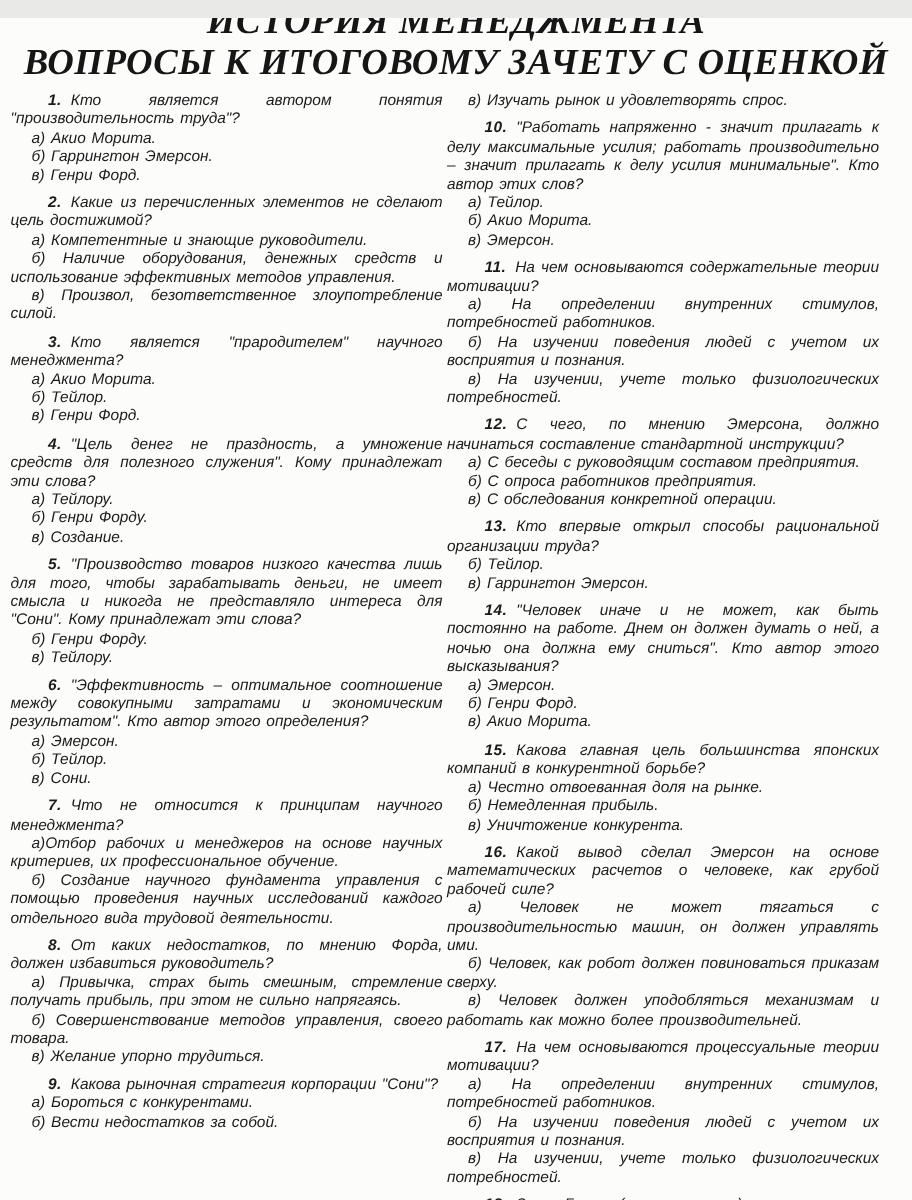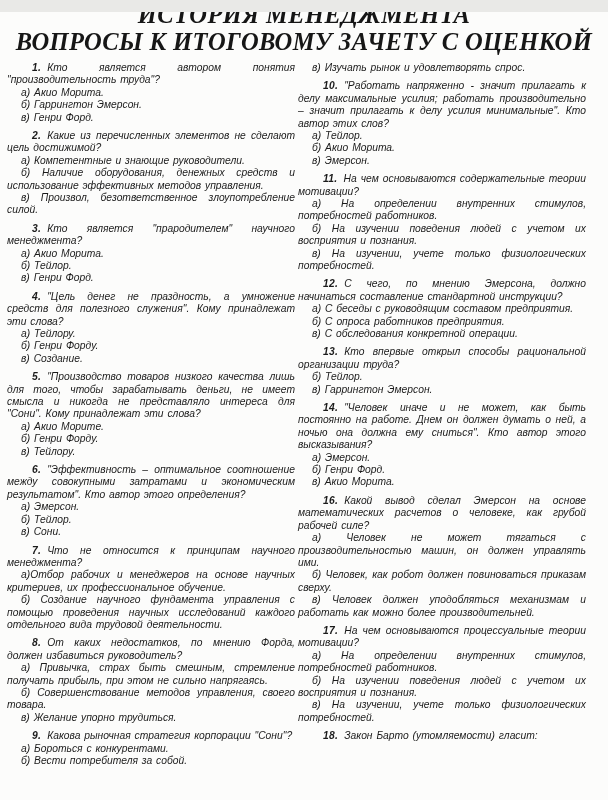--- a/index.html
+++ b/index.html
@@ -86,21 +86,20 @@
           <p class="answer">в) Генри Форд.</p>
         </div>
         <div class="question-block">
           <p class="qtext"><span class="qnum">4.</span>"Цель денег не праздность, а умножение средств для полезного служения". Кому принадлежат эти слова?</p>
           <p class="answer">а) Тейлору.</p>
           <p class="answer">б) Генри Форду.</p>
           <p class="answer">в) Создание.</p>
         </div>
         <div class="question-block">
           <p class="qtext"><span class="qnum">5.</span>"Производство товаров низкого качества лишь для того, чтобы зарабатывать деньги, не имеет смысла и никогда не представляло интереса для "Сони". Кому принадлежат эти слова?</p>
-          <p class="answer">а) Акио Морите.</p>
           <p class="answer">б) Генри Форду.</p>
           <p class="answer">в) Тейлору.</p>
         </div>
         <div class="question-block">
           <p class="qtext"><span class="qnum">6.</span>"Эффективность – оптимальное соотношение между совокупными затратами и экономическим результатом". Кто автор этого определения?</p>
           <p class="answer">а) Эмерсон.</p>
           <p class="answer">б) Тейлор.</p>
           <p class="answer">в) Сони.</p>
         </div>
         <div class="question-block">
@@ -110,21 +109,21 @@
         </div>
         <div class="question-block">
           <p class="qtext"><span class="qnum">8.</span>От каких недостатков, по мнению Форда, должен избавиться руководитель?</p>
           <p class="answer">а) Привычка, страх быть смешным, стремление получать прибыль, при этом не сильно напрягаясь.</p>
           <p class="answer">б) Совершенствование методов управления, своего товара.</p>
           <p class="answer">в) Желание упорно трудиться.</p>
         </div>
         <div class="question-block">
           <p class="qtext"><span class="qnum">9.</span>Какова рыночная стратегия корпорации "Сони"?</p>
           <p class="answer">а) Бороться с конкурентами.</p>
-          <p class="answer">б) Вести потребителя за собой.</p>
+          <p class="answer">б) Вести недостатков за собой.</p>
         </div>
       </div>
     <div class="column">
         <div class="question-block">
           <p class="answer">в) Изучать рынок и удовлетворять спрос.</p>
         </div>
         <div class="question-block">
           <p class="qtext"><span class="qnum">10.</span>"Работать напряженно - значит прилагать к делу максимальные усилия; работать производительно – значит прилагать к делу усилия минимальные". Кто автор этих слов?</p>
           <p class="answer">а) Тейлор.</p>
           <p class="answer">б) Акио Морита.</p>
@@ -147,20 +146,26 @@
           <p class="answer">б) Тейлор.</p>
           <p class="answer">в) Гаррингтон Эмерсон.</p>
         </div>
         <div class="question-block">
           <p class="qtext"><span class="qnum">14.</span>"Человек иначе и не может, как быть постоянно на работе. Днем он должен думать о ней, а ночью она должна ему сниться". Кто автор этого высказывания?</p>
           <p class="answer">а) Эмерсон.</p>
           <p class="answer">б) Генри Форд.</p>
           <p class="answer">в) Акио Морита.</p>
         </div>
         <div class="question-block">
+          <p class="qtext"><span class="qnum">15.</span>Какова главная цель большинства японских компаний в конкурентной борьбе?</p>
+          <p class="answer">а) Честно отвоеванная доля на рынке.</p>
+          <p class="answer">б) Немедленная прибыль.</p>
+          <p class="answer">в) Уничтожение конкурента.</p>
+        </div>
+        <div class="question-block">
           <p class="qtext"><span class="qnum">16.</span>Какой вывод  сделал Эмерсон на основе математических расчетов о человеке, как грубой рабочей силе?</p>
           <p class="answer">а) Человек не может тягаться с производительностью машин, он должен управлять ими.</p>
           <p class="answer">б) Человек, как робот должен повиноваться приказам сверху.</p>
           <p class="answer">в) Человек должен уподобляться механизмам и работать как можно более производительней.</p>
         </div>
         <div class="question-block">
           <p class="qtext"><span class="qnum">17.</span>На чем основываются процессуальные теории мотивации?</p>
           <p class="answer">а) На определении внутренних стимулов, потребностей работников.</p>
           <p class="answer">б) На изучении поведения людей с учетом их восприятия и познания.</p>
           <p class="answer">в) На изучении, учете только физиологических потребностей.</p>

